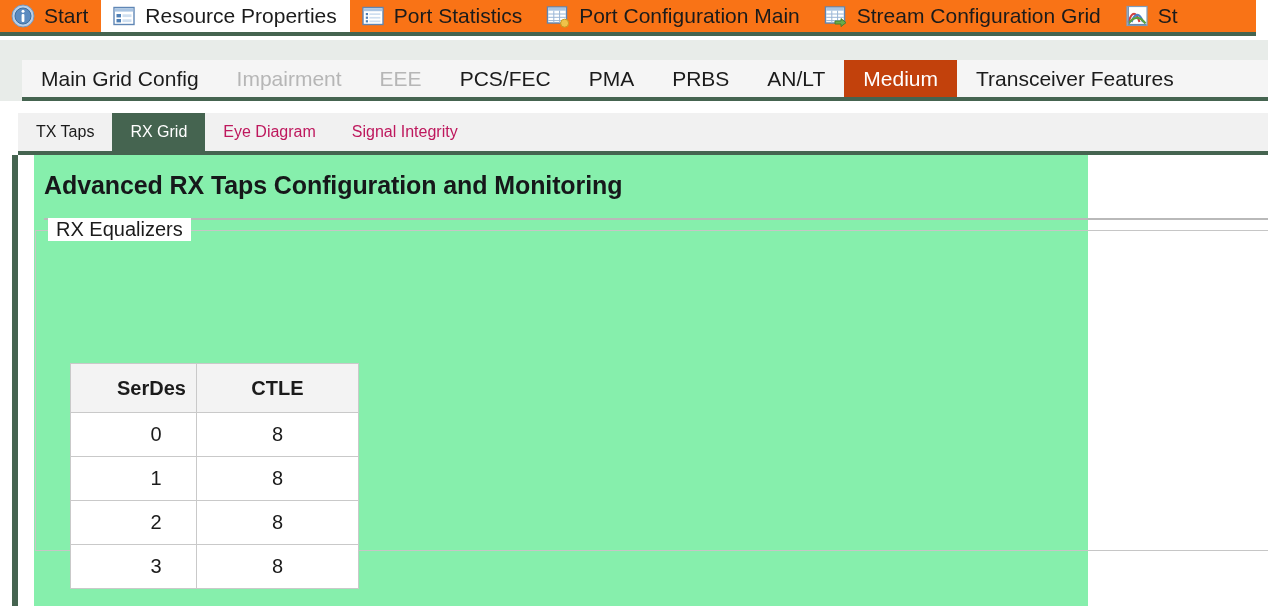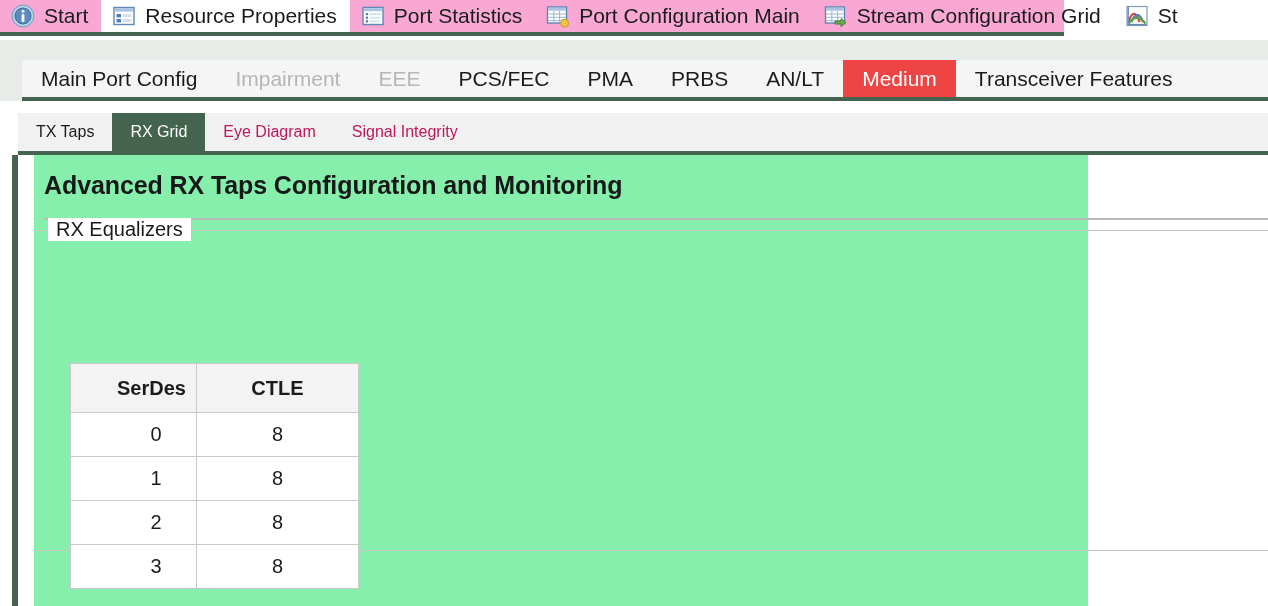--- a/index.html
+++ b/index.html
@@ -18,23 +18,23 @@
     position: relative;
     width: 1268px;
     height: 606px;
     background: #ffffff;
   }
 
   
   .doc-tabbar {
     position: absolute;
     left: 0; top: 0;
-    width: 1064px;
+    width: 1256px;
     height: 36px;
-    background: #f9a8d4;
+    background: #f97316;
     display: flex;
     align-items: flex-end;
     border-bottom: 4px solid #456450;
     box-sizing: border-box;
   }
   .doc-tab {
     display: flex;
     align-items: center;
     gap: 9px;
     padding: 0 13px 0 11px;
@@ -77,21 +77,21 @@
     display: flex;
     align-items: center;
     padding: 0 19px;
     font-size: 21px;
     color: #1b1b1b;
     white-space: nowrap;
     box-sizing: border-box;
   }
   .tab2.disabled { color: #b6b6b6; }
   .tab2.active {
-    background: #ef4444;
+    background: #c2410c;
     color: #ffffff;
   }
 
   
   .tabrow3-wrap {
     position: absolute;
     left: 0; top: 101px;
     width: 1268px;
     height: 54px;
     background: #ffffff;
@@ -301,21 +301,21 @@
         </svg>
       </span>
       <span class="lbl">St</span>
     </div>
 
   </div>
 
   <div class="tabrow2-wrap">
     <div class="tabrow2">
       <div class="tab2">
-        <span>Main Port Config</span>
+        <span>Main Grid Config</span>
       </div>
       <div class="tab2 disabled">
         <span>Impairment</span>
       </div>
       <div class="tab2 disabled">
         <span>EEE</span>
       </div>
       <div class="tab2">
         <span>PCS/FEC</span>
       </div>

